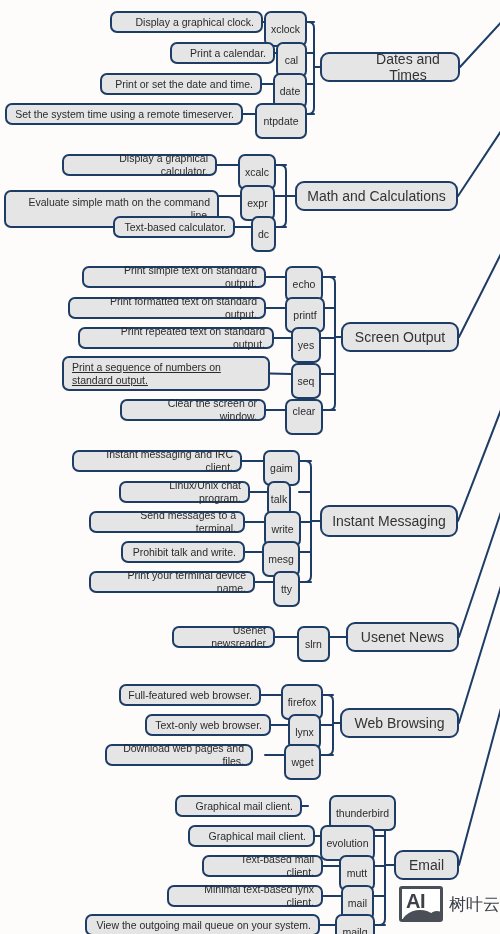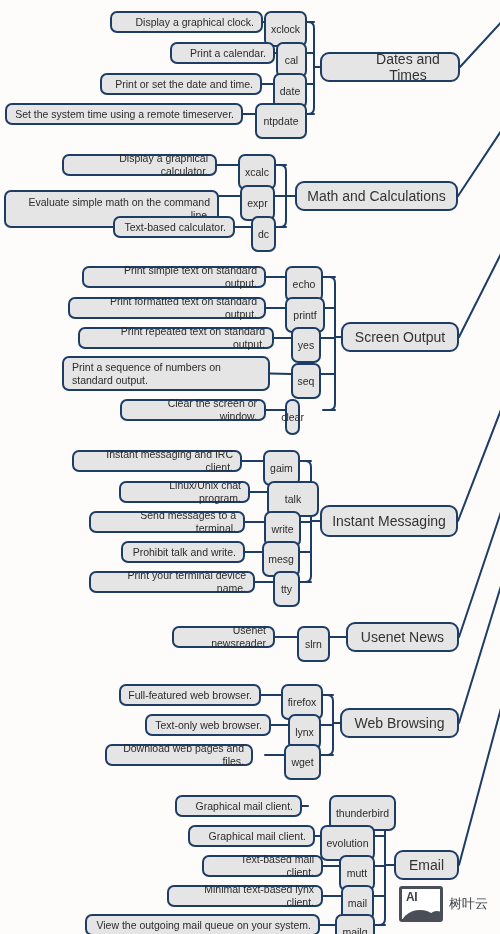--- a/index.html
+++ b/index.html
@@ -39,20 +39,21 @@
     justify-content: flex-end;
     text-align: right;
     font-size: 10.5px;
     padding: 0 7px;
     line-height: 1.22;
   }
   .node.desc.two-line {
     justify-content: flex-start;
     text-align: left;
     padding: 0 8px;
+    text-decoration: underline;
   }
   .node.cmd {
     justify-content: center;
     text-align: center;
     font-size: 10.5px;
     padding: 16px 4px;
   }
   .node.cat {
     justify-content: center;
     text-align: center;
@@ -72,42 +73,42 @@
     border: 3px solid #4a4f57;
     border-radius: 3px;
     background: #ffffff;
     position: relative;
     overflow: hidden;
     flex: 0 0 auto;
   }
   .wm-badge .ai {
     position: absolute;
     left: 4px; top: 1px;
-    font-size: 12px;
+    font-size: 20px;
     font-weight: bold;
     color: #3d424a;
     letter-spacing: -0.5px;
     font-family: "Liberation Sans", sans-serif;
   }
   .wm-badge .hill {
     position: absolute;
     left: -2px; bottom: -9px;
     width: 40px; height: 18px;
     background: #4a4f57;
     border-radius: 50% 50% 0 0 / 100% 100% 0 0;
   }
   .wm-badge .hill2 {
     position: absolute;
     right: -8px; bottom: -5px;
     width: 22px; height: 13px;
     background: #4a4f57;
     border-radius: 50% 50% 0 0 / 100% 100% 0 0;
   }
   .wm-text {
-    font-size: 13px;
+    font-size: 17px;
     color: #3d424a;
     font-family: "DejaVu Sans", sans-serif;
     white-space: nowrap;
   }
 </style>
 </head>
 <body>
 
 <div id="canvas" style="background: rgb(253, 252, 250);">
 
@@ -255,36 +256,36 @@
       </div>
       <div class="node desc two-line" style="left: 62px; top: 356px; width: 208px; height: 35px;">
         <span>Print a sequence of numbers on standard output.</span>
       </div>
       <div class="node cmd" style="left: 291px; top: 363px; width: 30px; height: 22px;">
         <span>seq</span>
       </div>
       <div class="node desc" style="left: 120px; top: 399px; width: 146px; height: 22px;">
         <span>Clear the screen or window.</span>
       </div>
-      <div class="node cmd" style="left: 285px; top: 399px; width: 15px; height: 22px;">
+      <div class="node cmd" style="left: 285px; top: 399px; width: 38px; height: 22px; align-items: flex-end;">
         <span>clear</span>
       </div>
       <div class="node cat" style="left: 341px; top: 322px; width: 118px; height: 30px;">
         <span>Screen Output</span>
       </div>
       <div class="node desc" style="left: 72px; top: 450px; width: 170px; height: 22px;">
         <span>Instant messaging and IRC client.</span>
       </div>
       <div class="node cmd" style="left: 263px; top: 450px; width: 37px; height: 22px;">
         <span>gaim</span>
       </div>
       <div class="node desc" style="left: 119px; top: 481px; width: 131px; height: 22px;">
         <span>Linux/Unix chat program.</span>
       </div>
-      <div class="node cmd" style="left: 267px; top: 481px; width: 52px; height: 22px;">
+      <div class="node cmd" style="left: 267px; top: 481px; width: 24px; height: 22px;">
         <span>talk</span>
       </div>
       <div class="node desc" style="left: 89px; top: 511px; width: 156px; height: 22px;">
         <span>Send messages to a terminal.</span>
       </div>
       <div class="node cmd" style="left: 264px; top: 511px; width: 37px; height: 22px;">
         <span>write</span>
       </div>
       <div class="node desc" style="left: 121px; top: 541px; width: 124px; height: 22px;">
         <span>Prohibit talk and write.</span>

